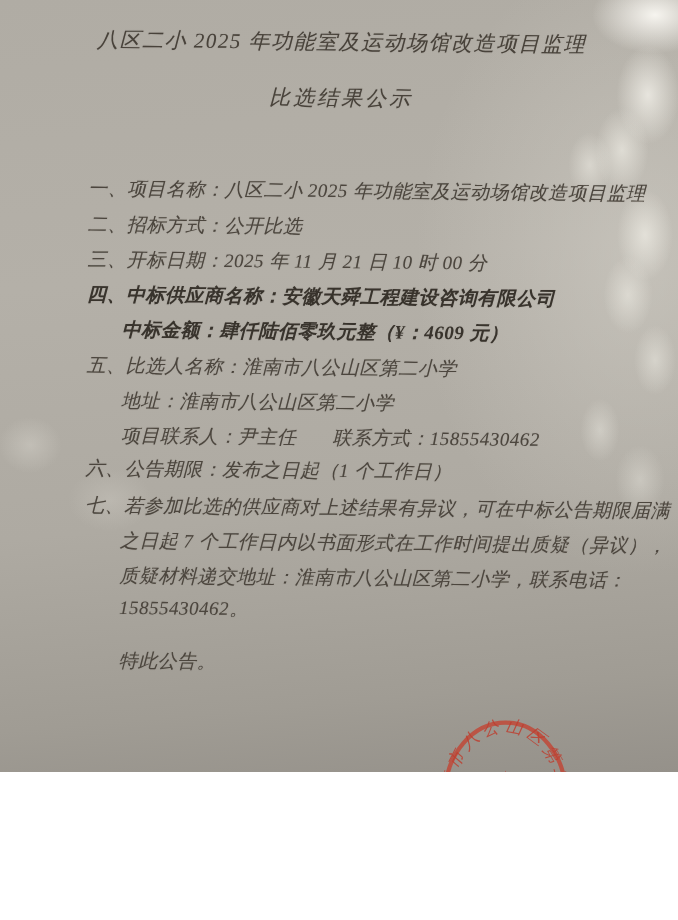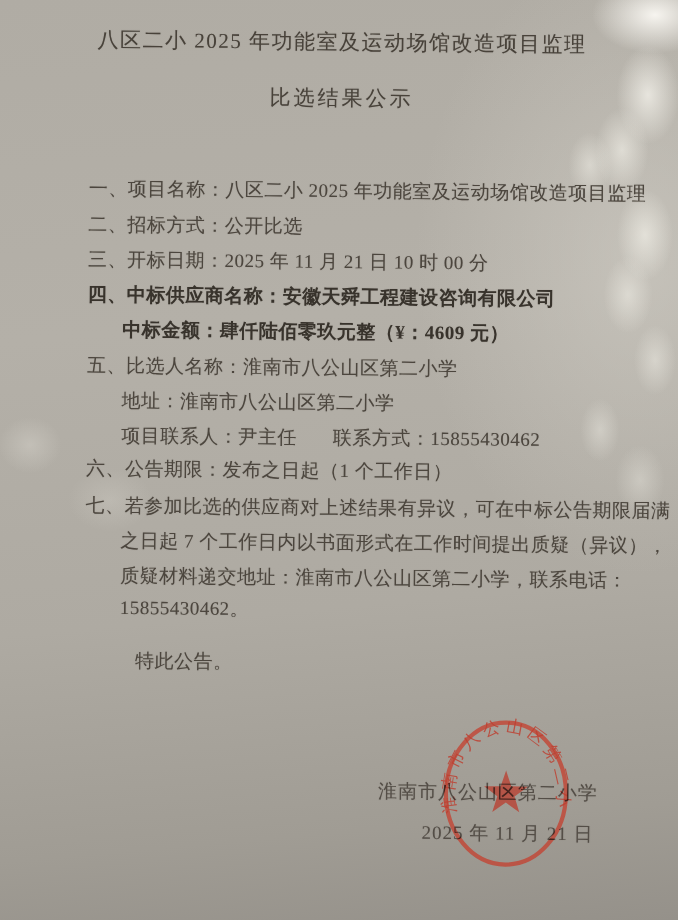--- a/index.html
+++ b/index.html
@@ -1,35 +1,36 @@
 <!DOCTYPE html>
 <html><head>
 <meta charset="utf-8">
 <style>
   html,body{margin:0;padding:0;}
   body{
     width:678px;height:920px;overflow:hidden;
     font-family:"Liberation Serif","DejaVu Serif",serif;
   }
   .photo{
-    position:relative;width:678px;height:920px;overflow:hidden;
+    position:relative;width:678px;height:772px;overflow:hidden;
     background:
       radial-gradient(90px 55px at 655px 15px, rgba(250,248,243,0.95), rgba(250,248,243,0) 70%),
       radial-gradient(45px 70px at 648px 95px, rgba(242,240,233,0.8), rgba(242,240,233,0) 70%),
       radial-gradient(38px 60px at 622px 150px, rgba(240,238,230,0.65), rgba(240,238,230,0) 70%),
       radial-gradient(30px 45px at 590px 165px, rgba(238,236,228,0.55), rgba(238,236,228,0) 72%),
       radial-gradient(40px 65px at 645px 235px, rgba(240,238,230,0.7), rgba(240,238,230,0) 70%),
       radial-gradient(35px 55px at 628px 295px, rgba(236,234,226,0.6), rgba(236,234,226,0) 70%),
       radial-gradient(30px 50px at 655px 360px, rgba(234,232,224,0.55), rgba(234,232,224,0) 70%),
       radial-gradient(28px 45px at 600px 430px, rgba(230,228,220,0.5), rgba(230,228,220,0) 70%),
       radial-gradient(35px 50px at 640px 480px, rgba(228,226,218,0.45), rgba(228,226,218,0) 70%),
       radial-gradient(45px 40px at 30px 445px, rgba(220,217,209,0.4), rgba(220,217,209,0) 70%),
       radial-gradient(60px 45px at 110px 500px, rgba(216,213,205,0.3), rgba(216,213,205,0) 70%),
       radial-gradient(300px 420px at 640px 260px, rgba(214,211,203,0.5), rgba(214,211,203,0) 75%),
       linear-gradient(175deg, #b0aca4 0%, #b4b0a8 35%, #aeaaa2 65%, #a09c94 88%, #95918a 100%);
+    font-style: italic;
   }
   .doc{position:absolute;inset:0;transform:rotate(0.55deg);transform-origin:50% 40%;}
   .line{
     position:absolute;white-space:nowrap;
     font-size:19px;color:#4c463e;letter-spacing:0.5px;
     text-shadow:0 0 1px rgba(90,84,76,0.35);
   }
   .title{width:100%;text-align:center;font-size:21px;color:#48423a;letter-spacing:1.5px;}
   .title2{width:100%;text-align:center;font-size:21px;color:#48423a;letter-spacing:3px;}
   .item{left:87px;}
@@ -57,21 +58,21 @@
     <div class="line cont" style="top:390px;">地址：淮南市八公山区第二小学</div>
     <div class="line cont" style="top:425px;">
       <span>项目联系人：尹主任</span><span class="gap">联系方式：15855430462</span>
     </div>
     <div class="line item" style="top:458px;">六、公告期限：发布之日起（1 个工作日）</div>
     <div class="line item" style="top:495px;">七、若参加比选的供应商对上述结果有异议，可在中标公告期限届满</div>
     <div class="line cont" style="top:530px;">之日起 7 个工作日内以书面形式在工作时间提出质疑（异议），</div>
     <div class="line cont" style="top:565px;">质疑材料递交地址：淮南市八公山区第二小学，联系电话：</div>
     <div class="line cont" style="top:597px;">15855430462。</div>
 
-    <div class="line cont" style="top:650px;margin-left:16px;">特此公告。</div>
+    <div class="line cont" style="top:650px;">特此公告。</div>
 
     <div class="sig" style="top:778px;right:76px;">淮南市八公山区第二小学</div>
     <div class="sig" style="top:819px;right:80px;">2025 年 11 月 21 日</div>
 
     <svg class="seal" viewBox="0 0 132 154">
       <ellipse cx="66" cy="76" rx="60" ry="71" fill="none" stroke="rgba(197,62,45,0.82)" stroke-width="4.2"></ellipse>
       <defs>
         <path id="sealArc" d="M 17,97 A 52,62 0 1 1 115,97" fill="none"></path>
       </defs>
       <text font-size="17" fill="rgba(192,55,40,0.85)" font-family="Liberation Serif, DejaVu Serif, serif">

